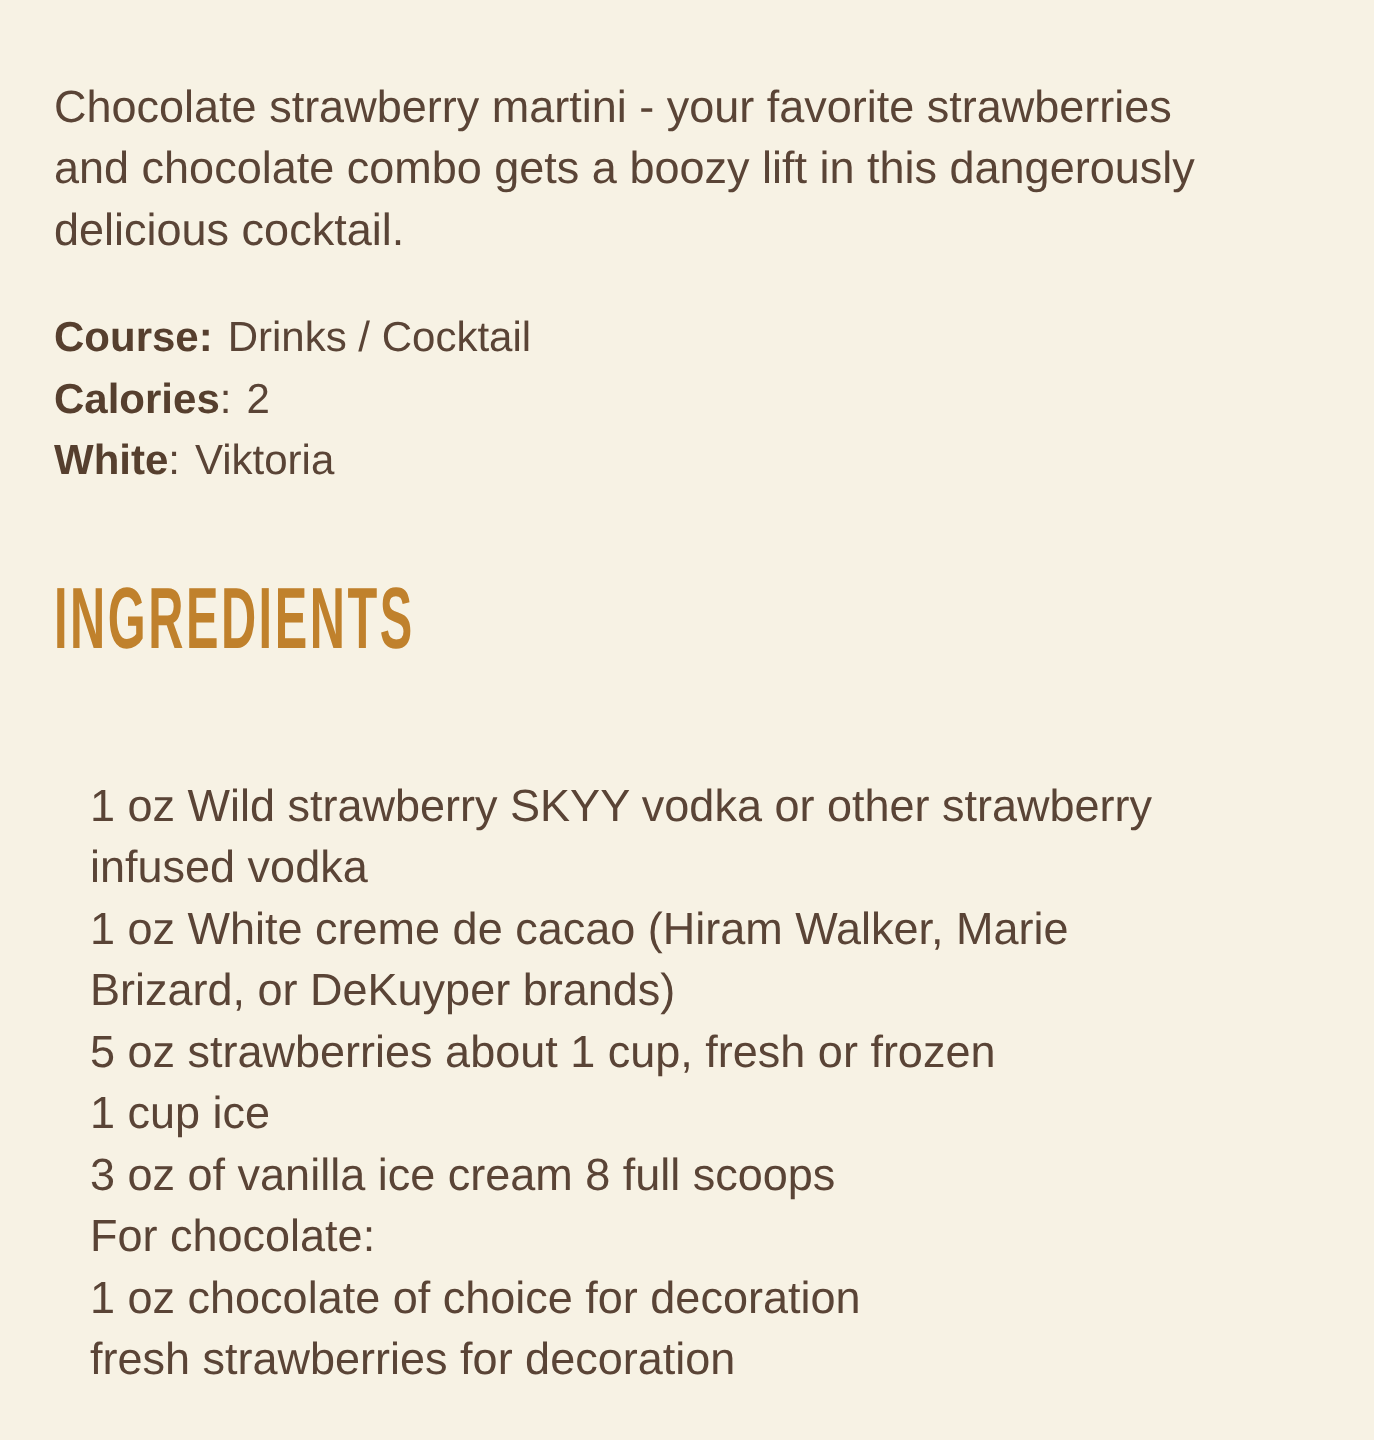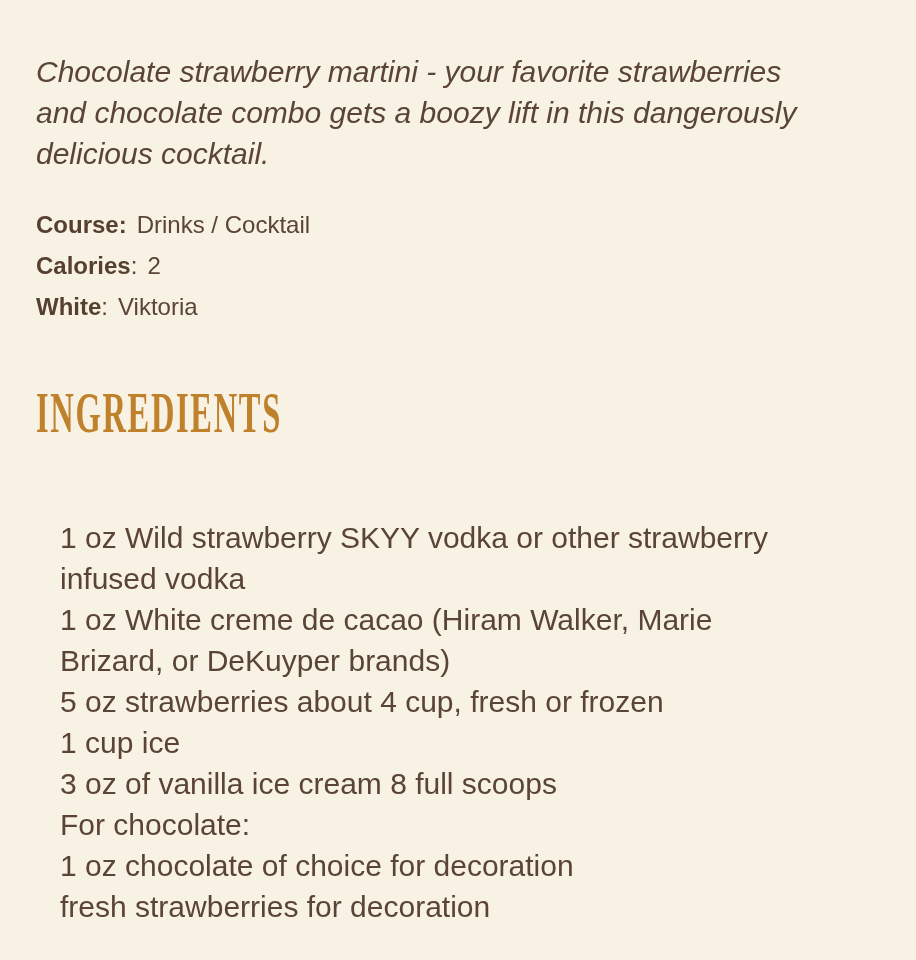--- a/index.html
+++ b/index.html
@@ -14,42 +14,40 @@
     color: var(--text, #5a4436);
     overflow: hidden;
   }
   .page {
     box-sizing: border-box;
     width: 916px;
     height: 960px;
     padding: 21px 40px 0 36px;
   }
   .description {
-    font-style: italic;
     font-size: 30px;
     line-height: 41px;
     max-width: 800px;
     color: var(--text, #5a4436);
   }
   .meta {
     margin-top: 29px;
-    font-size: 24px;
+    font-size: 28px;
     line-height: 41px;
   }
   .meta-row { white-space: nowrap; }
   .meta-label {
     font-weight: bold;
     color: var(--text-strong, #563f2e);
   }
   .meta-sep { font-weight: normal; }
   .meta-value { margin-left: 10px; }
   .ingredients-heading-box {
     margin-top: 62px;
     height: 48px;
-    font-family: Liberation Serif, serif;
   }
   .ingredients-heading {
     display: inline-block;
     font-weight: 700;
     font-size: 58px;
     line-height: 48px;
     letter-spacing: 3px;
     color: var(--accent, #c0812c);
     transform: scaleX(0.56);
     transform-origin: left center;
@@ -85,21 +83,21 @@
     </div>
   </div>
 
   <div class="ingredients-heading-box">
     <div class="ingredients-heading">INGREDIENTS</div>
   </div>
 
   <div class="ingredient-list">
     <p class="ingredient-item">1 oz Wild strawberry SKYY vodka or other strawberry infused vodka</p>
     <p class="ingredient-item">1 oz White creme de cacao (Hiram Walker, Marie Brizard, or DeKuyper brands)</p>
-    <p class="ingredient-item">5 oz strawberries about 4 cup, fresh or frozen</p>
+    <p class="ingredient-item">5 oz strawberries about 1 cup, fresh or frozen</p>
     <p class="ingredient-item">1 cup ice</p>
     <p class="ingredient-item">3 oz of vanilla ice cream 8 full scoops</p>
     <p class="ingredient-item">For chocolate:</p>
     <p class="ingredient-item">1 oz chocolate of choice for decoration</p>
     <p class="ingredient-item">fresh strawberries for decoration</p>
   </div>
 
 </div>
 
 </body></html>

